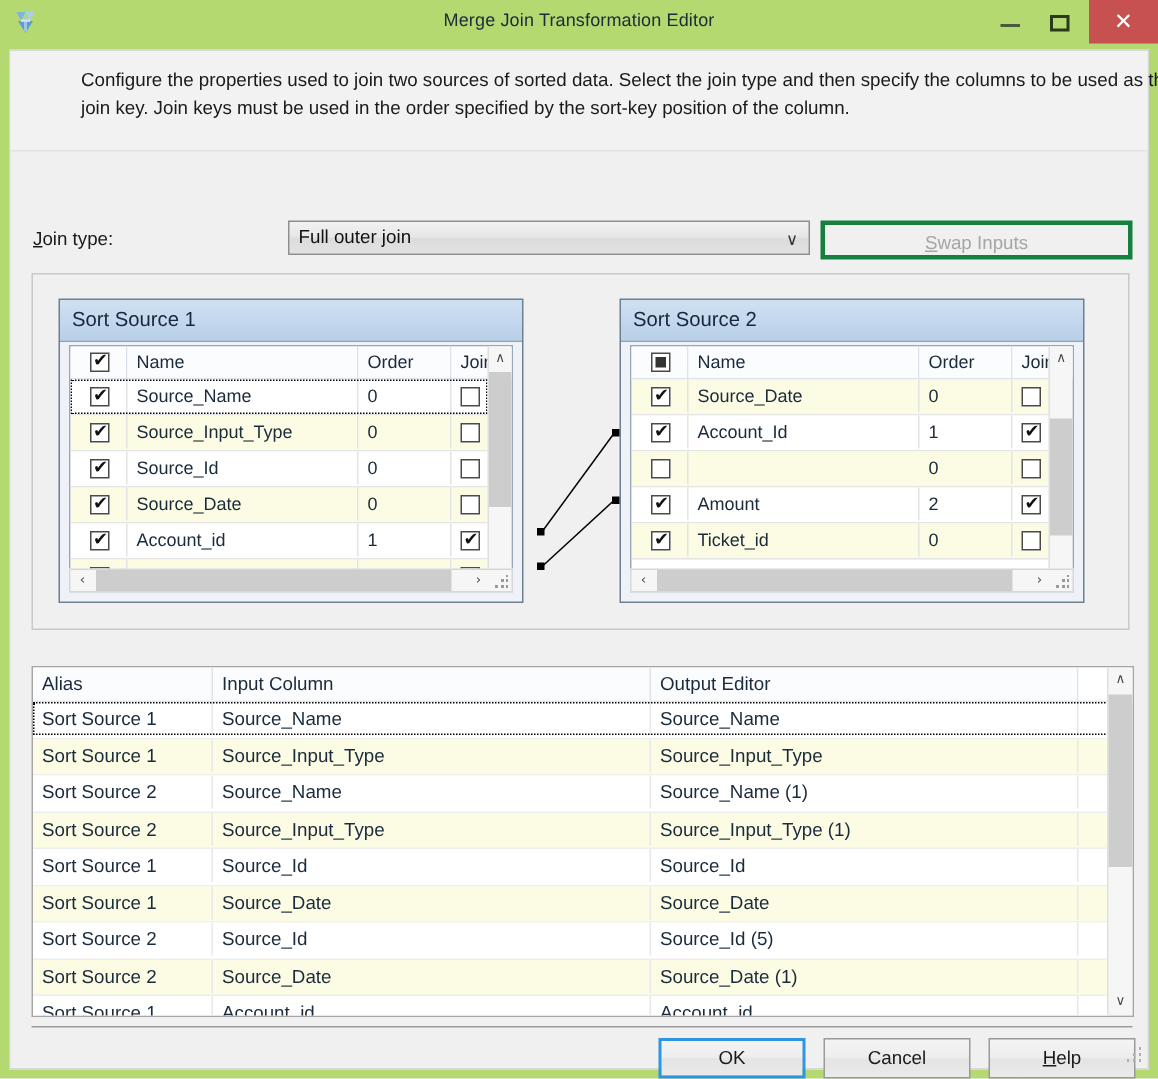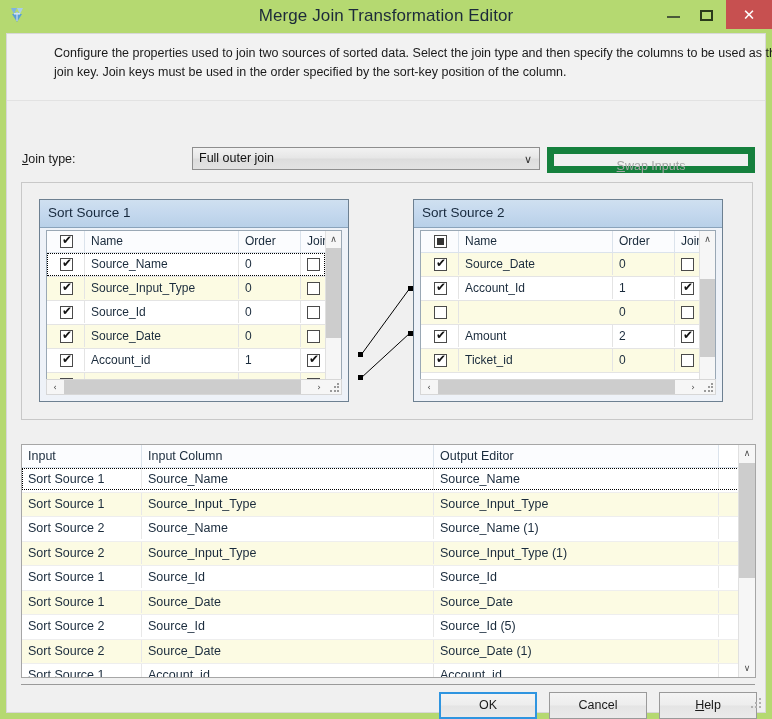--- a/index.html
+++ b/index.html
@@ -35,21 +35,21 @@
   .title-icon {
     position: absolute;
     left: 7px; top: 6px;
     width: 20px; height: 20px;
   }
   .title-text {
     position: absolute;
     left: 0; top: 6px;
     width: 772px;
     text-align: center;
-    font-size: 17px;
+    font-size: 12px;
     color: #1c2a3a;
     font-family: "Liberation Sans", sans-serif;
     letter-spacing: .1px;
   }
   .win-btn {
     position: absolute;
     top: 0;
     height: 29px;
     width: 42px;
     border: none;
@@ -141,21 +141,21 @@
     font-size: 11px;
     color: #333;
     font-family: "DejaVu Sans", sans-serif;
   }
 
   .swap-btn {
     position: absolute;
     left: 540px; top: 113px;
     width: 208px; height: 26px;
     background: #f0f0f0;
-    border: 7px solid #15803d;
+    border: 3px solid #15803d;
     box-sizing: border-box;
     color: #a6a6a6;
     font-size: 12.5px;
     font-family: "Liberation Sans", sans-serif;
     text-align: center;
     line-height: 24px;
   }
   .swap-btn u { text-decoration: underline; }
 
   
@@ -750,21 +750,21 @@
         <rect x="336" y="169" width="5" height="5" fill="#000"></rect>
         <rect x="386" y="103" width="5" height="5" fill="#000"></rect>
         <line x1="339" y1="195" x2="388" y2="150" stroke="#000" stroke-width="1"></line>
         <rect x="336" y="192" width="5" height="5" fill="#000"></rect>
         <rect x="386" y="148" width="5" height="5" fill="#000"></rect>
       </svg>
     </div>
 
     <div class="map-grid">
       <div class="map-head">
-        <div class="mh-cell mh-input">Input</div>
+        <div class="mh-cell mh-input">Alias</div>
         <div class="mh-cell mh-col">Input Column</div>
         <div class="mh-cell mh-alias">Output Editor</div>
         <div class="mh-cell mh-pad"></div>
       </div>
       <div class="map-rows">
         <div class="map-row focus">
           <div class="m-cell m-input">Sort Source 1</div>
           <div class="m-cell m-col">Source_Name</div>
           <div class="m-cell m-alias">Source_Name</div>
         </div>

